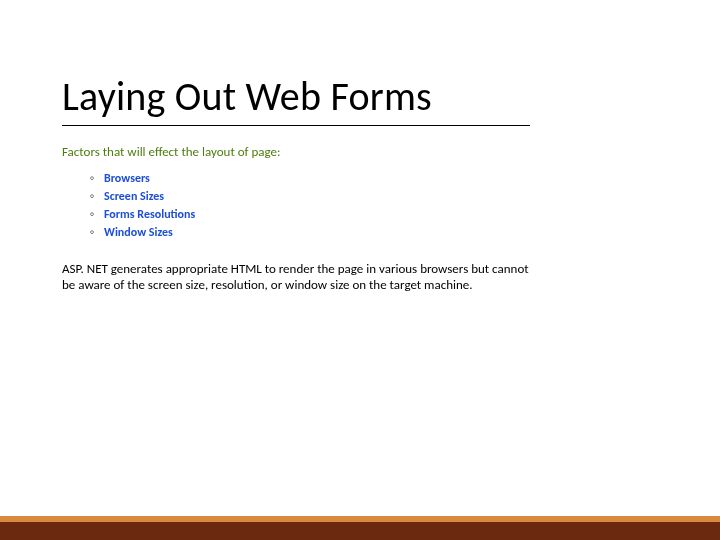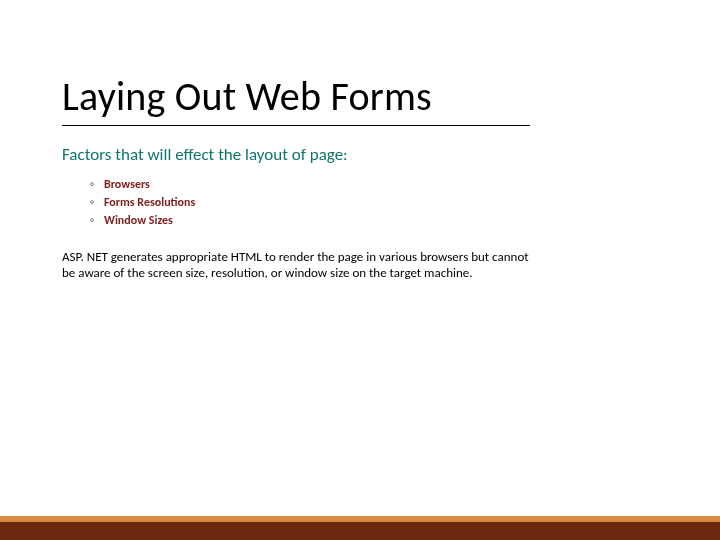--- a/index.html
+++ b/index.html
@@ -14,33 +14,33 @@
       font-family: "Calibri Light", Calibri, "Segoe UI", sans-serif;
       font-size: 40px;
       font-weight: 400;
       color: #000;
       border-bottom: 1.5px solid #000;
       padding-bottom: 4px;
       margin-bottom: 18px;
       letter-spacing: 0.2px;
     }
     .subtitle {
-      font-size: 17px;
-      color: #0f766e;
+      font-size: 13px;
+      color: #4d7c0f;
       margin-bottom: 10px;
     }
     .bullets {
       list-style: none;
       margin-left: 28px;
       margin-bottom: 20px;
     }
     .bullets li {
       font-size: 12px;
       font-weight: 700;
-      color: #7f1d1d;
+      color: #1d4ed8;
       line-height: 1.5;
       position: relative;
       padding-left: 14px;
     }
     .bullets li::before {
       content: "◦";
       position: absolute;
       left: 0;
       top: 0;
       color: #555;
@@ -73,20 +73,21 @@
     }
   </style>
 </head>
 <body>
 
 <div class="slide">
   <h1 class="title">Laying Out Web Forms</h1>
   <p class="subtitle">Factors that will effect the layout of page:</p>
   <ul class="bullets">
     <li>Browsers</li>
+    <li>Screen Sizes</li>
     <li>Forms Resolutions</li>
     <li>Window Sizes</li>
   </ul>
   <p class="body-text">ASP. NET generates appropriate HTML to render the page in various browsers but cannot be aware of the screen size, resolution, or window size on the target machine.</p>
 
   <div class="footer-bar">
     <div class="light"></div>
     <div class="dark"></div>
   </div>
 </div>

